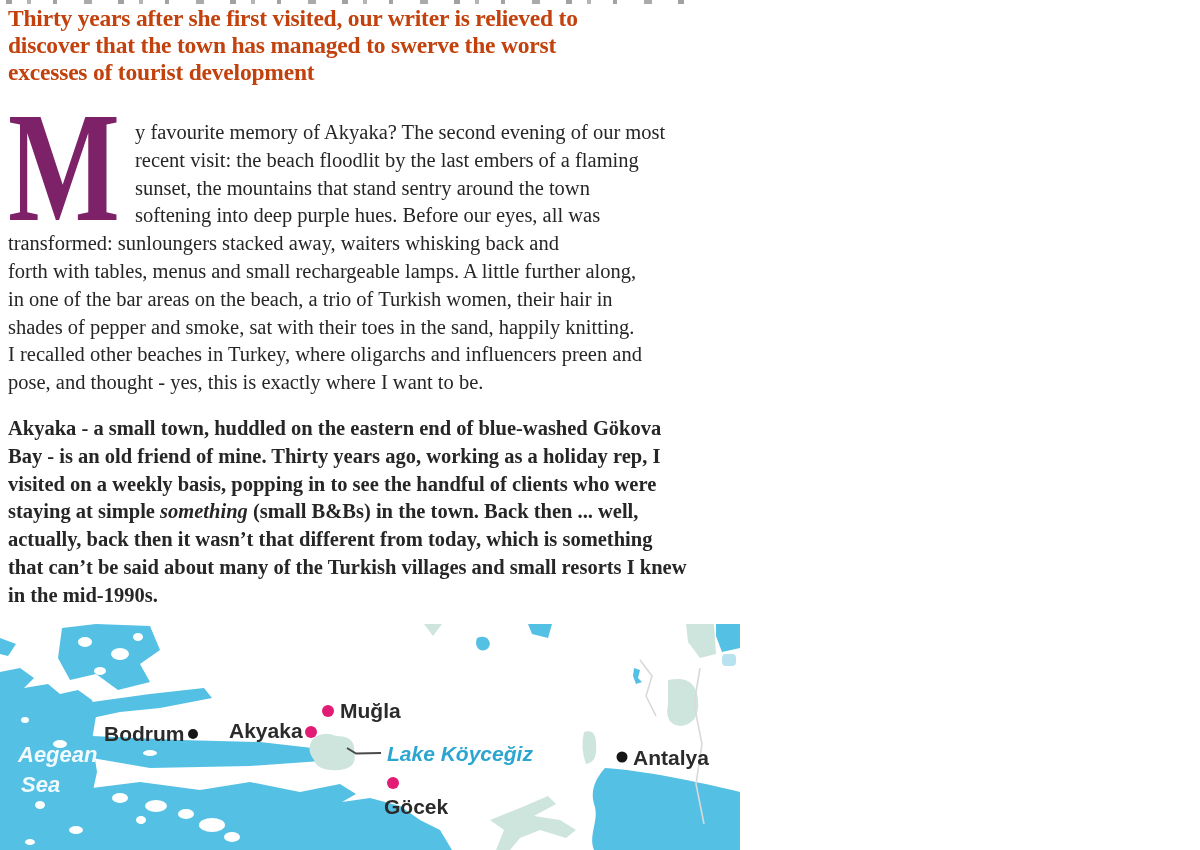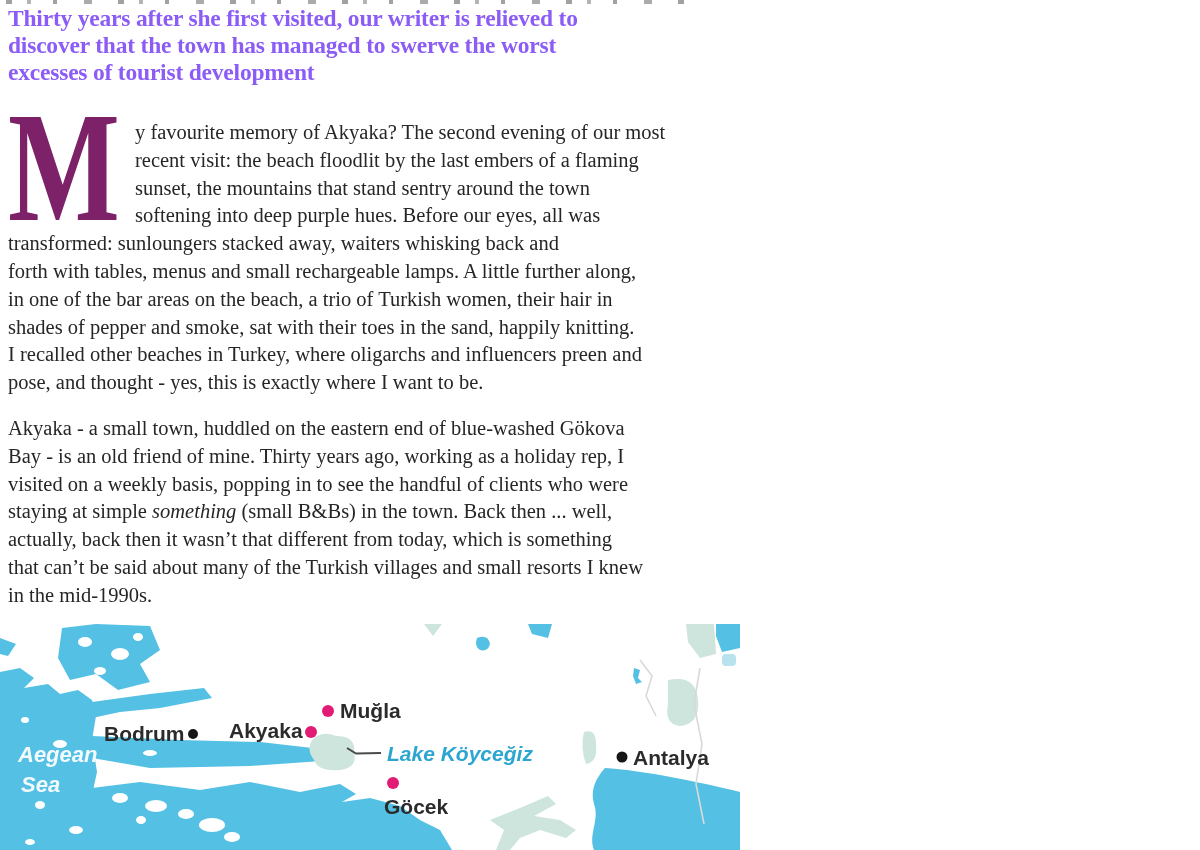--- a/index.html
+++ b/index.html
@@ -6,26 +6,26 @@
   .page{position:relative;width:1200px;height:850px;background:#ffffff;overflow:hidden;
         font-family:"Liberation Serif", serif;}
 
   
   .fragments{position:absolute;top:0;left:6px;width:692px;height:4px;opacity:.55;
     background:repeating-linear-gradient(90deg,#555 0 6px,transparent 6px 21px,#777 21px 25px,
       transparent 25px 47px,#555 47px 51px,transparent 51px 78px,#666 78px 86px,transparent 86px 112px);}
 
   .standfirst{position:absolute;top:5px;left:8px;width:700px;margin:0;
     font-family:"Liberation Serif", serif;font-weight:700;font-size:23.5px;line-height:27px;
-    color:#8b5cf6;white-space:pre-line;letter-spacing:-0.2px;}
+    color:#c2410c;white-space:pre-line;letter-spacing:-0.2px;}
 
   .article{position:absolute;top:119px;left:8px;width:742px;
     font-size:20.5px;line-height:27.8px;color:#262626;}
   .article p{margin:0;}
-  .para2{margin-top:18px !important;}
+  .para2{margin-top:18px !important;font-weight:bold;}
   .pre{white-space:pre-line;}
 
   .dropcap-box{float:left;width:114px;height:104px;margin:5px 13px 0 0;position:relative;}
   .dropcap{position:absolute;left:0;top:-34px;display:inline-block;
     font-family:"Liberation Serif", serif;font-weight:700;font-size:156px;line-height:1;
     transform:scaleX(0.76);transform-origin:0 0;}
 
   .map{position:absolute;top:624px;left:0;width:740px;height:226px;overflow:hidden;}
   .map svg{display:block;}
   .place-label{font-family:"Liberation Sans", sans-serif;font-weight:700;font-size:21px;}

